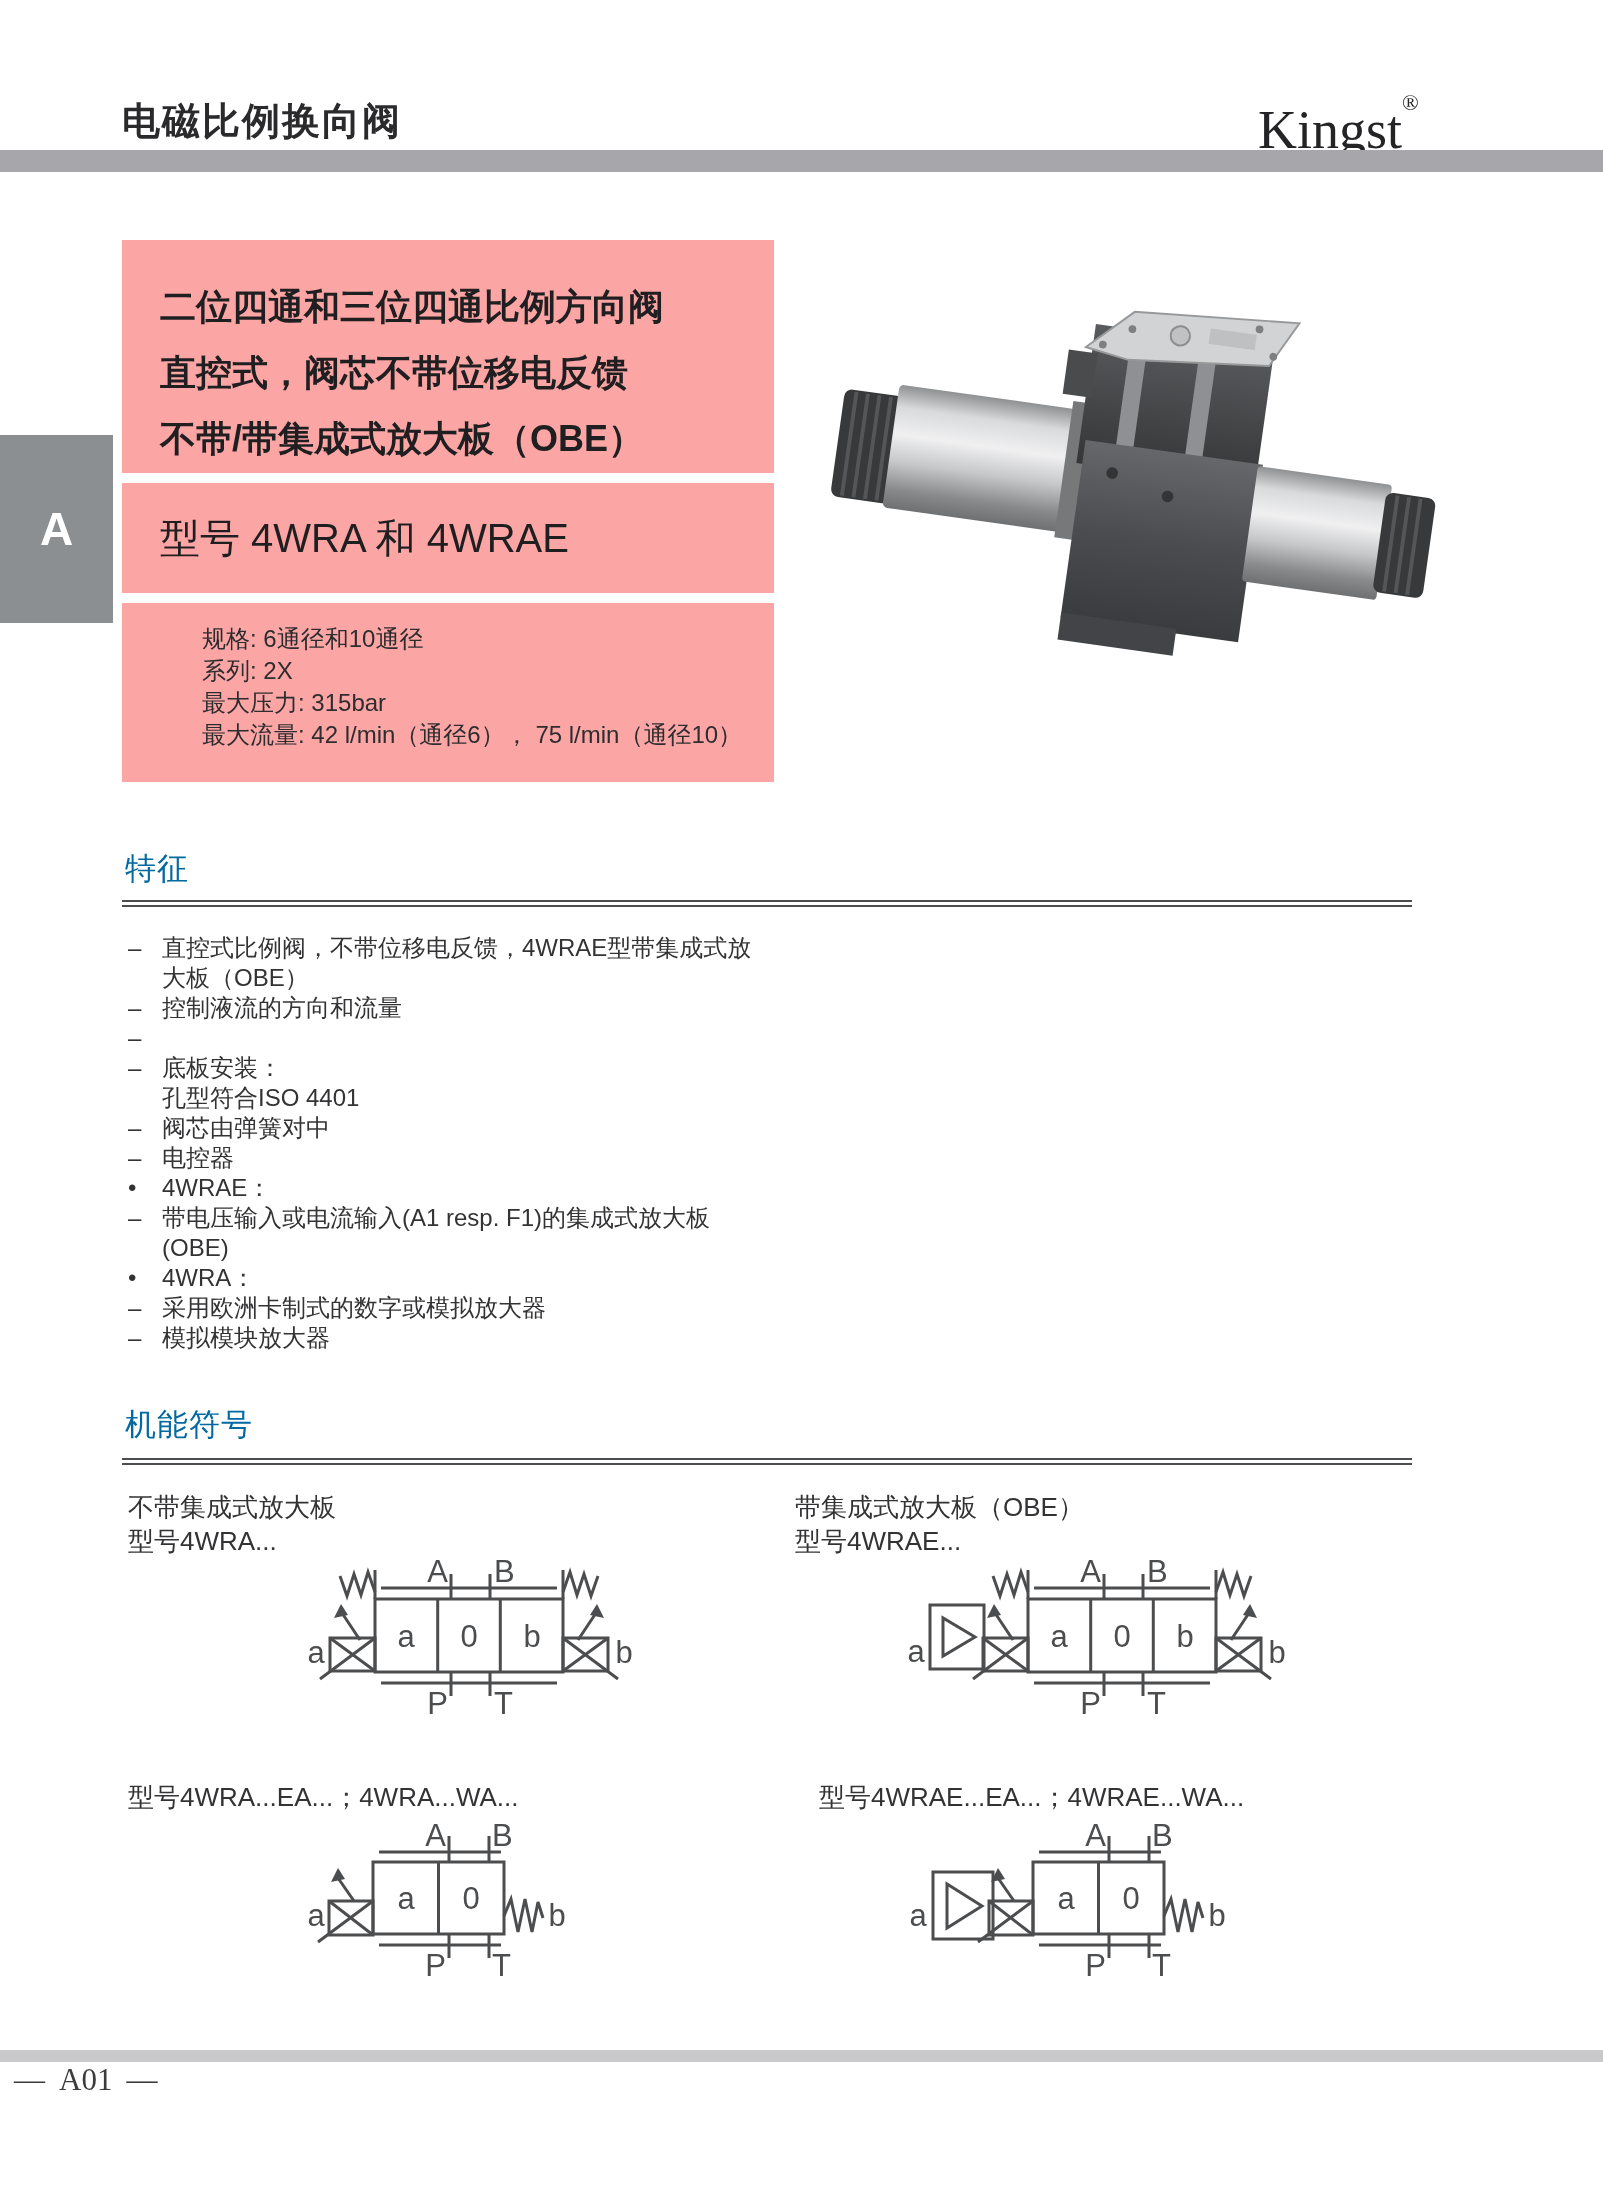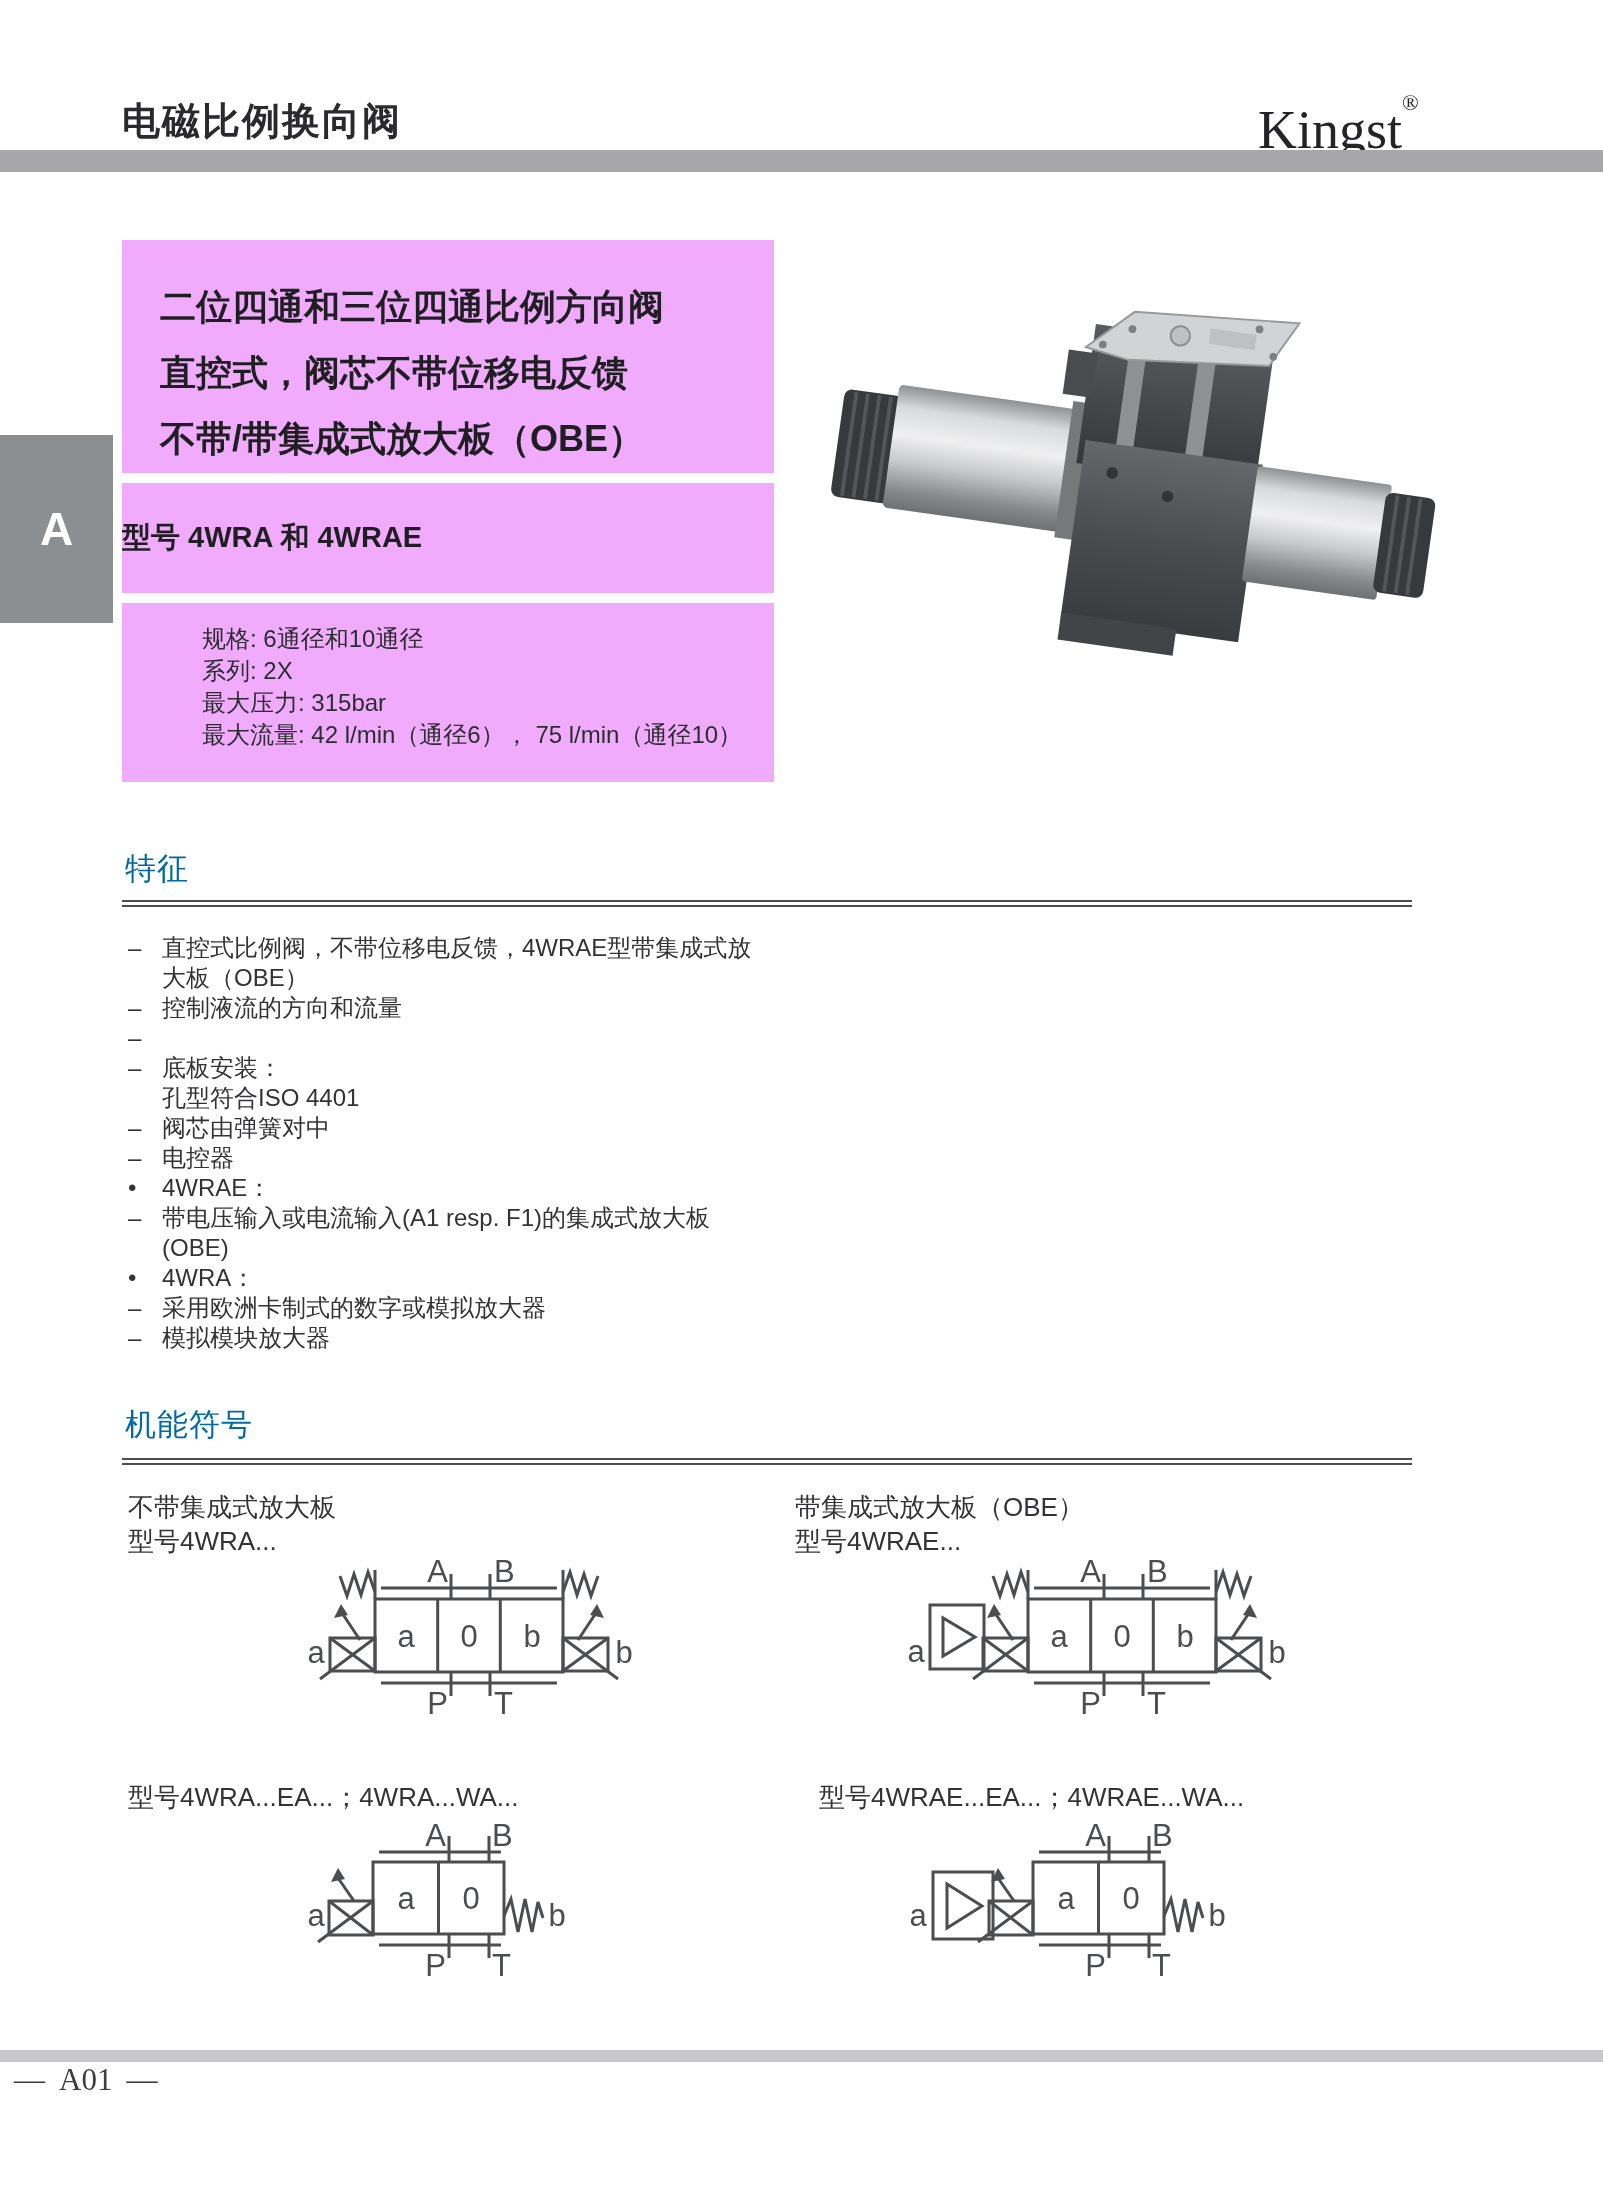--- a/index.html
+++ b/index.html
@@ -12,25 +12,25 @@
   .brand{left:1258px;top:90px;font-family:Liberation Serif, serif;font-size:54px;color:#242426;}
   .brand sup{font-size:22px;vertical-align:38px;}
   .bar-top{left:0;top:150px;width:1603px;height:22px;background:#a7a7ab;}
 
   
   .side-tab{left:0;top:435px;width:113px;height:188px;background:#8c8f92;
             display:flex;align-items:center;justify-content:center;}
   .side-tab span{color:#ffffff;font-size:46px;font-weight:bold;}
 
   
-  .panel{background:#f0abfc;}
+  .panel{background:#fca5a5;}
   .panel-title{left:122px;top:240px;width:652px;height:233px;padding:34px 0 0 38px;box-sizing:border-box;}
   .panel-title div{font-size:36px;font-weight:bold;line-height:66px;color:#1f1f21;}
   .panel-model{left:122px;top:483px;width:652px;height:110px;display:flex;align-items:center;}
-  .panel-model span{font-size:29px;font-weight:bold;color:#1f1f21;}
+  .panel-model span{font-size:40px;font-weight:normal;margin-left:38px;color:#1f1f21;}
   .panel-specs{left:122px;top:603px;width:652px;height:179px;padding:20px 0 0 80px;box-sizing:border-box;}
   .panel-specs div{font-size:24px;line-height:32px;color:#2d2d2f;}
 
   
   .photo{left:820px;top:300px;width:620px;height:390px;}
 
   
   .sec-head{font-size:31px;color:#0369a1;letter-spacing:1px;}
   .rule{height:3px;border-top:2px solid #4c4d4f;border-bottom:2px solid #4c4d4f;}
 

